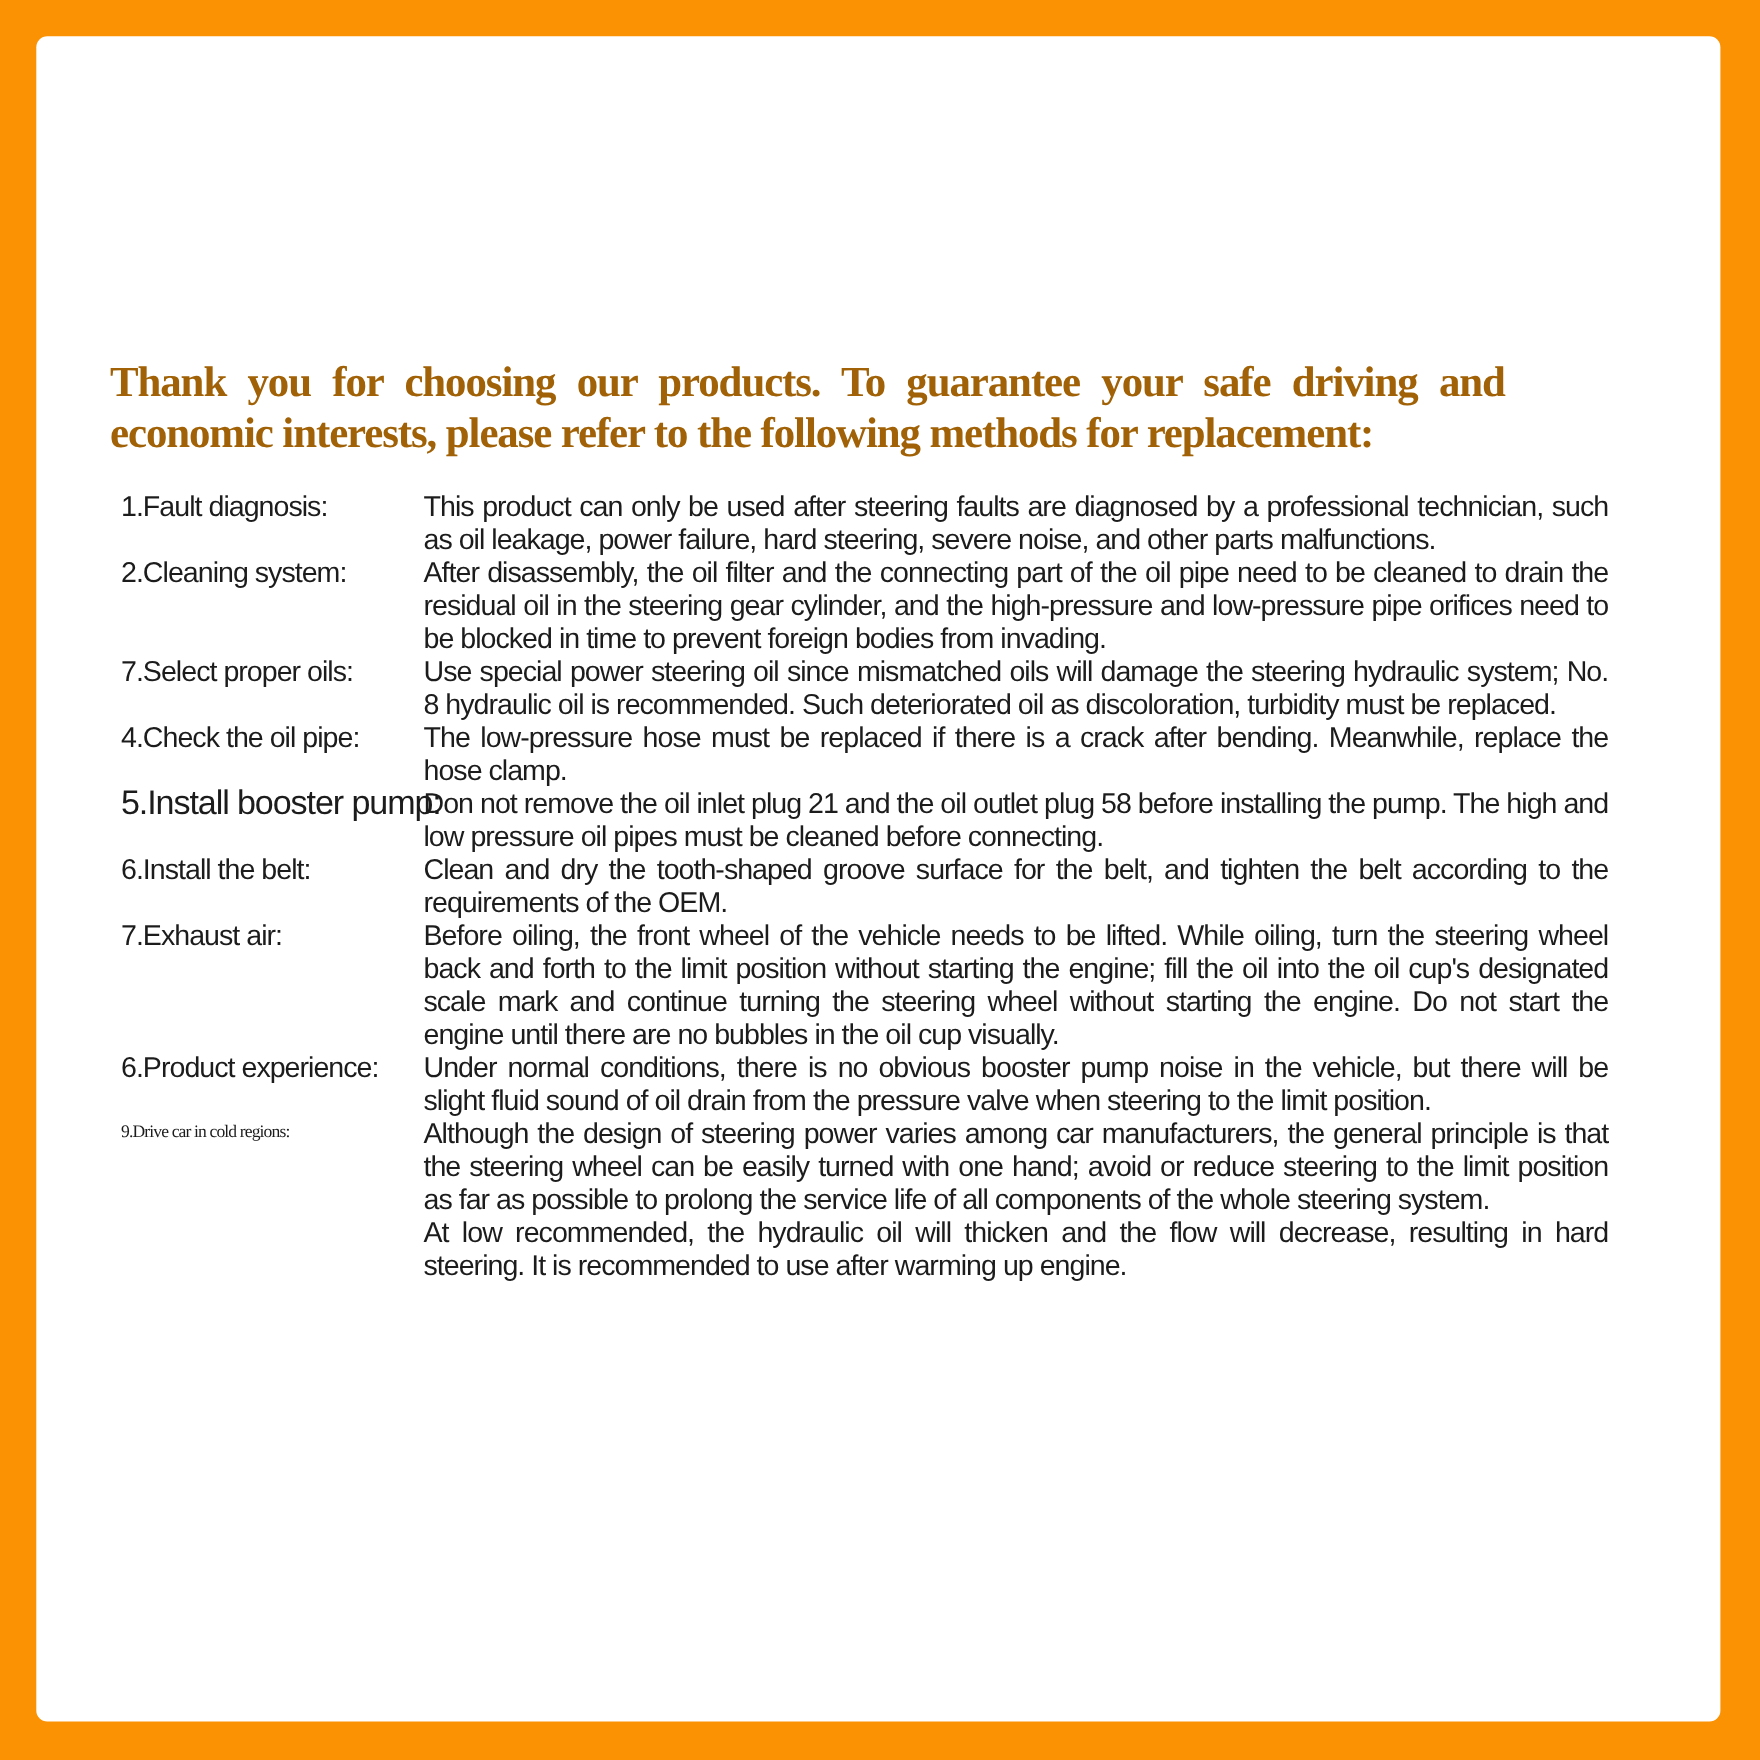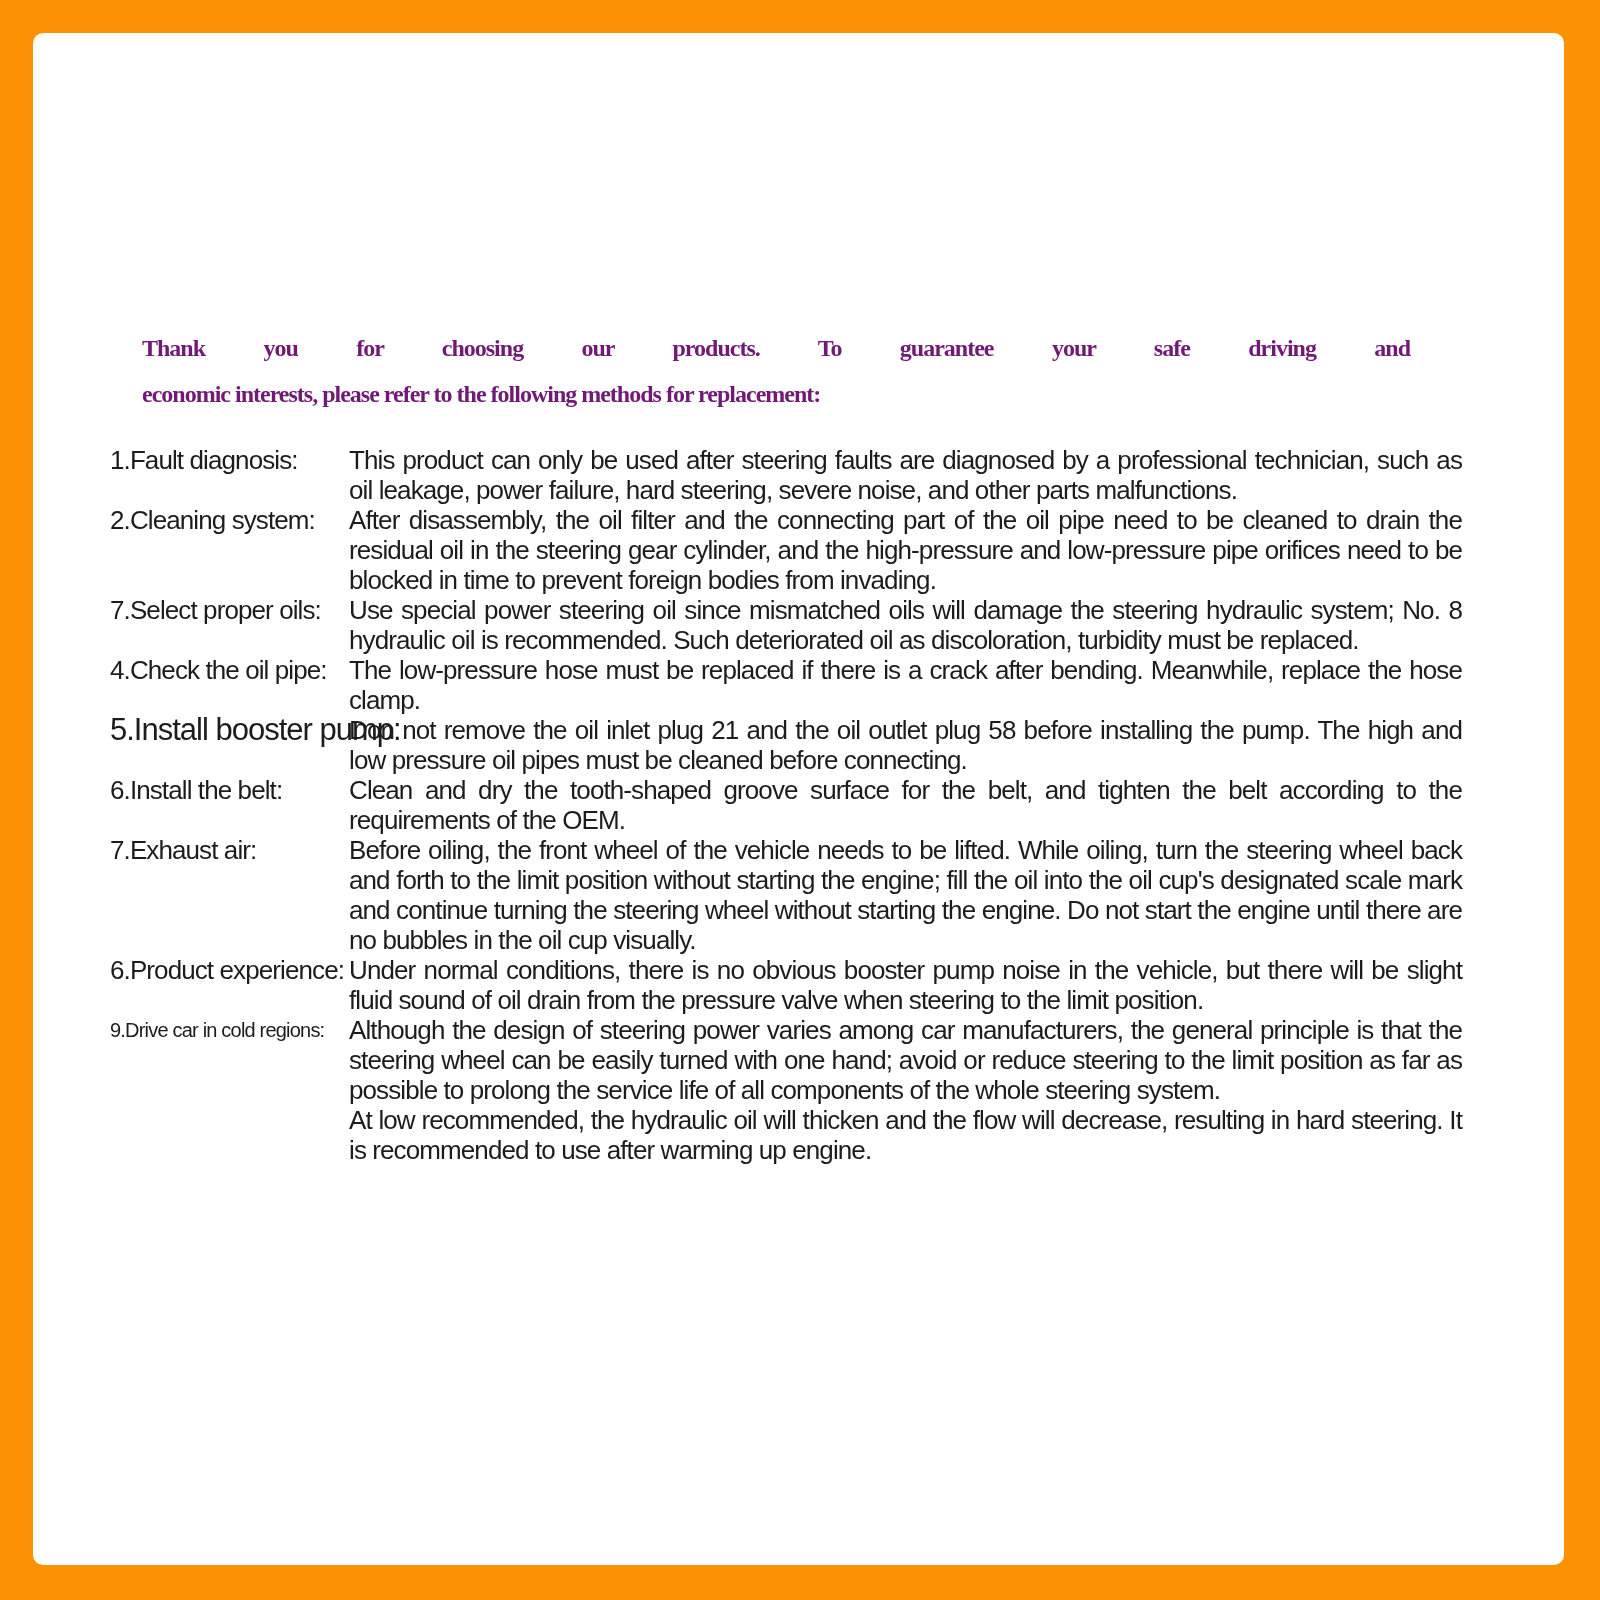--- a/index.html
+++ b/index.html
@@ -19,28 +19,28 @@
     position: absolute;
     left: 33px;
     top: 33px;
     right: 36px;
     bottom: 35px;
     background: #ffffff;
     border-radius: 10px;
     overflow: hidden;
   }
   .heading {
-    margin: 292px 0 0 109px;
+    margin: 292px 0 0 67px;
     width: 1268px;
     font-family: "Liberation Serif", serif;
     font-weight: bold;
-    font-size: 24px;
+    font-size: 39px;
     line-height: 46px;
     letter-spacing: -1px;
-    color: #701a75;
+    color: #a16207;
   }
   .heading .hl1 {
     display: block;
     text-align: justify;
     text-align-last: justify;
     word-spacing: 5px;
   }
   .heading .hl2 {
     display: block;
     white-space: nowrap;
@@ -49,36 +49,38 @@
     margin: 28px 0 0 77px;
     width: 1352px;
     font-size: 26px;
     line-height: 30px;
     letter-spacing: -0.9px;
     color: #1c1c1c;
   }
   .row {
     display: flex;
     align-items: flex-start;
+    gap: 36px;
   }
   .label {
     flex: 0 0 239px;
     width: 239px;
     white-space: nowrap;
     overflow: visible;
   }
   .label.condensed {
     font-size: 31px;
     letter-spacing: -1px;
     line-height: 30px;
   }
   .label.xcondensed {
-    font-size: 20px;
+    font-size: 16px;
     letter-spacing: -0.8px;
     line-height: 30px;
+    font-family: Liberation Serif, serif;
   }
   .text {
     flex: 1 1 auto;
     text-align: justify;
   }
   .para { margin: 0; }
 </style>
 </head>
 <body>
 

